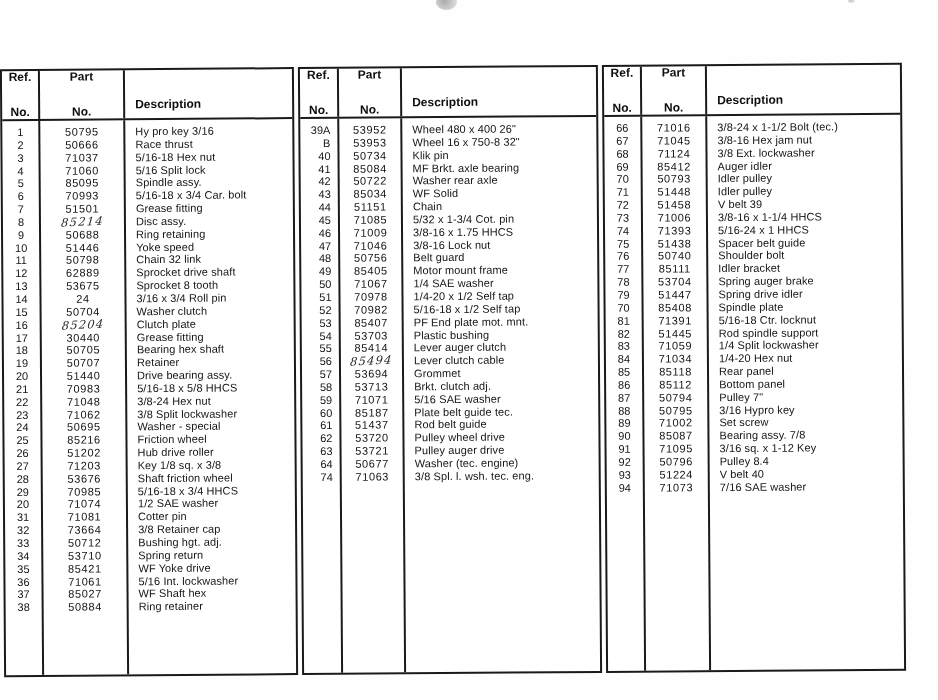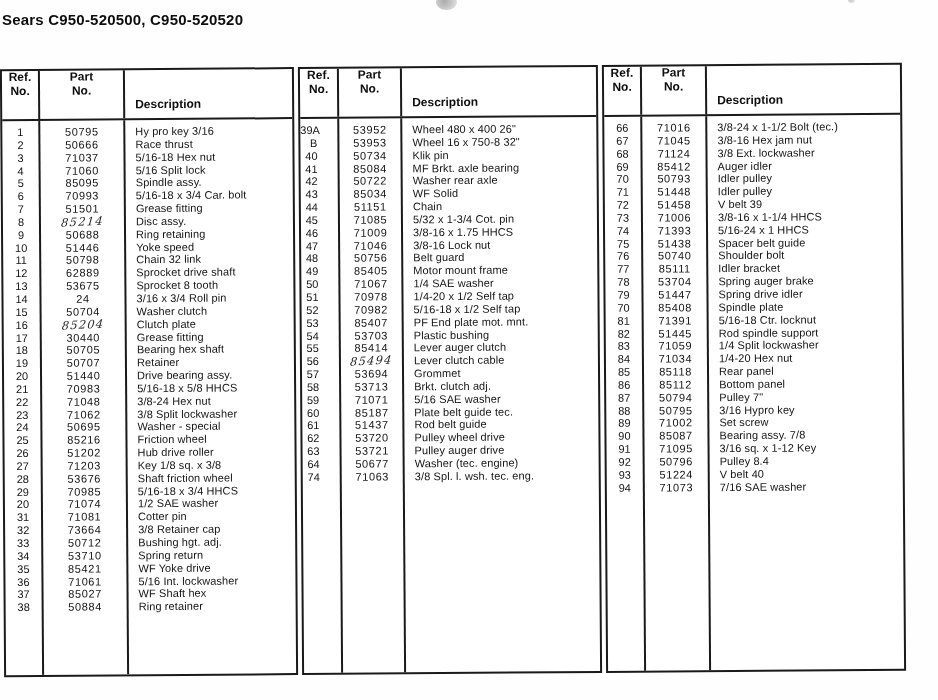--- a/index.html
+++ b/index.html
@@ -42,21 +42,21 @@
   }
   .subtable.t1 { left:0;     width:294px; }
   .subtable.t2 { left:298px; width:300px; }
   .subtable.t3 { left:602px; width:300px; }
 
   .thead {
     display:flex; height:50px; border-bottom:2px solid #1a1a1a; flex:0 0 auto;
   }
   .th {
     font-size:12px; font-weight:bold; line-height:13.5px;
-    display:flex; flex-direction:column; justify-content:flex-start;
+    display:flex; flex-direction:column; justify-content:space-between;
     text-align:center; color:#0e0e0e;
   }
   .th.desc { justify-content:flex-end; text-align:left; padding:0 0 7px 10px; }
 
   .tbody { display:flex; flex:1 1 auto; min-height:0; }
   .col { padding-top:5px; }
 
   
   .t1 .c-ref  { width:38px;  border-right:2px solid #1a1a1a; }
   .t1 .c-part { width:85px;  border-right:2px solid #1a1a1a; }
@@ -64,37 +64,36 @@
   .t2 .c-part { width:63px;  border-right:2px solid #1a1a1a; }
   .t3 .c-ref  { width:38px;  border-right:2px solid #1a1a1a; }
   .t3 .c-part { width:65px;  border-right:2px solid #1a1a1a; }
   .c-desc { flex:1; }
 
   .cell {
     height:12.85px; line-height:12.85px; font-size:11px;
     white-space:nowrap; overflow:visible; color:#141414;
   }
   .c-ref .cell  { text-align:center; }
-  .t2 .c-ref .cell { text-align:right; padding-right:20px; }
+  .t2 .c-ref .cell { text-align:right; padding-right:7px; }
   .c-part .cell { text-align:center; letter-spacing:.6px; }
   .c-desc .cell { text-align:left; padding-left:10px; letter-spacing:.1px; }
 
   .cell.hw {
     font-family:"DejaVu Serif", serif;
     font-style:italic; font-size:11.5px; letter-spacing:1.2px;
     transform:rotate(-2.5deg) skewX(-8deg); transform-origin:50% 50%;
     color:#2a2a2a;
   }
 </style>
 </head>
 <body>
 
 <div class="page">
 
-  <div class="doc-models">Sears C950-520500, C950-520520</div>
 
   <div class="smudge smudge-1"></div>
   <div class="smudge smudge-2"></div>
 
   <div class="tables-wrap">
 
     <div class="subtable t1">
       <div class="thead">
         <div class="th c-ref">
           <span>Ref.</span>

